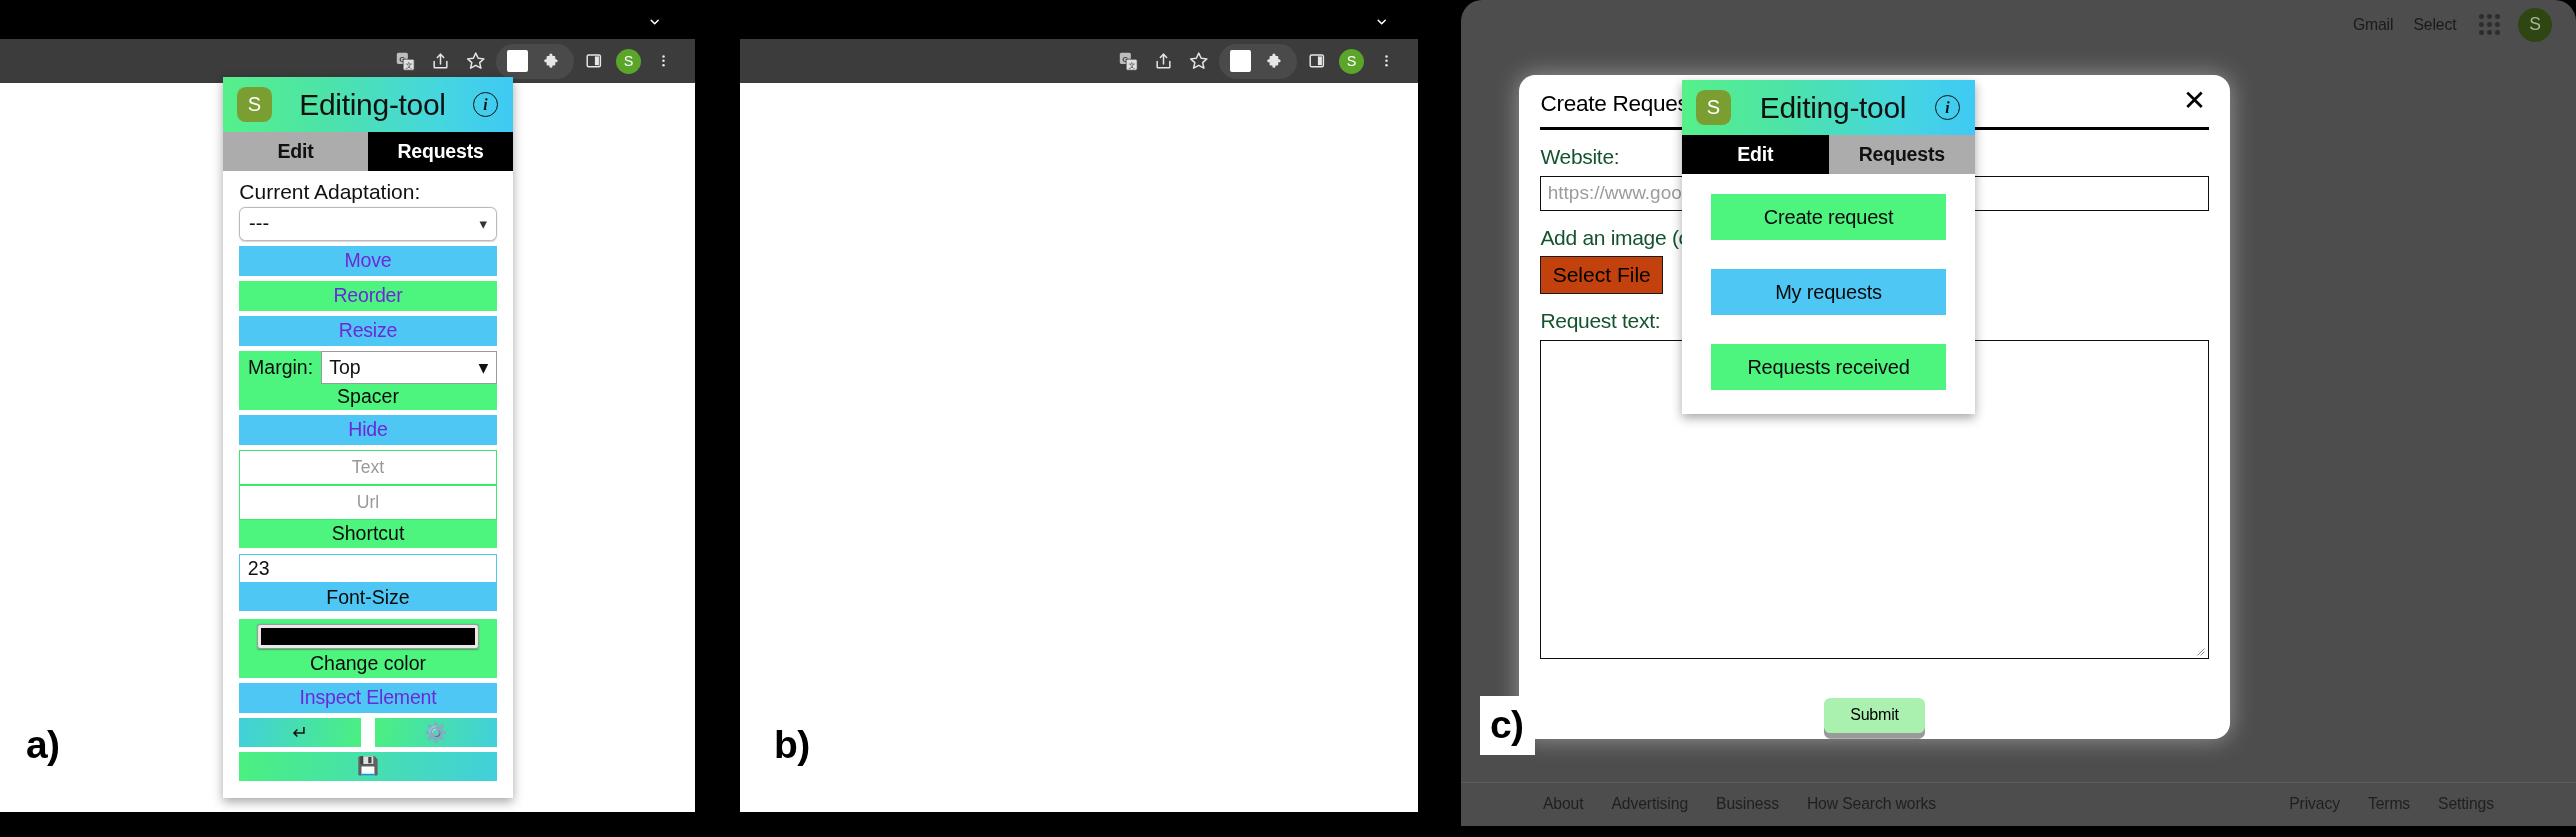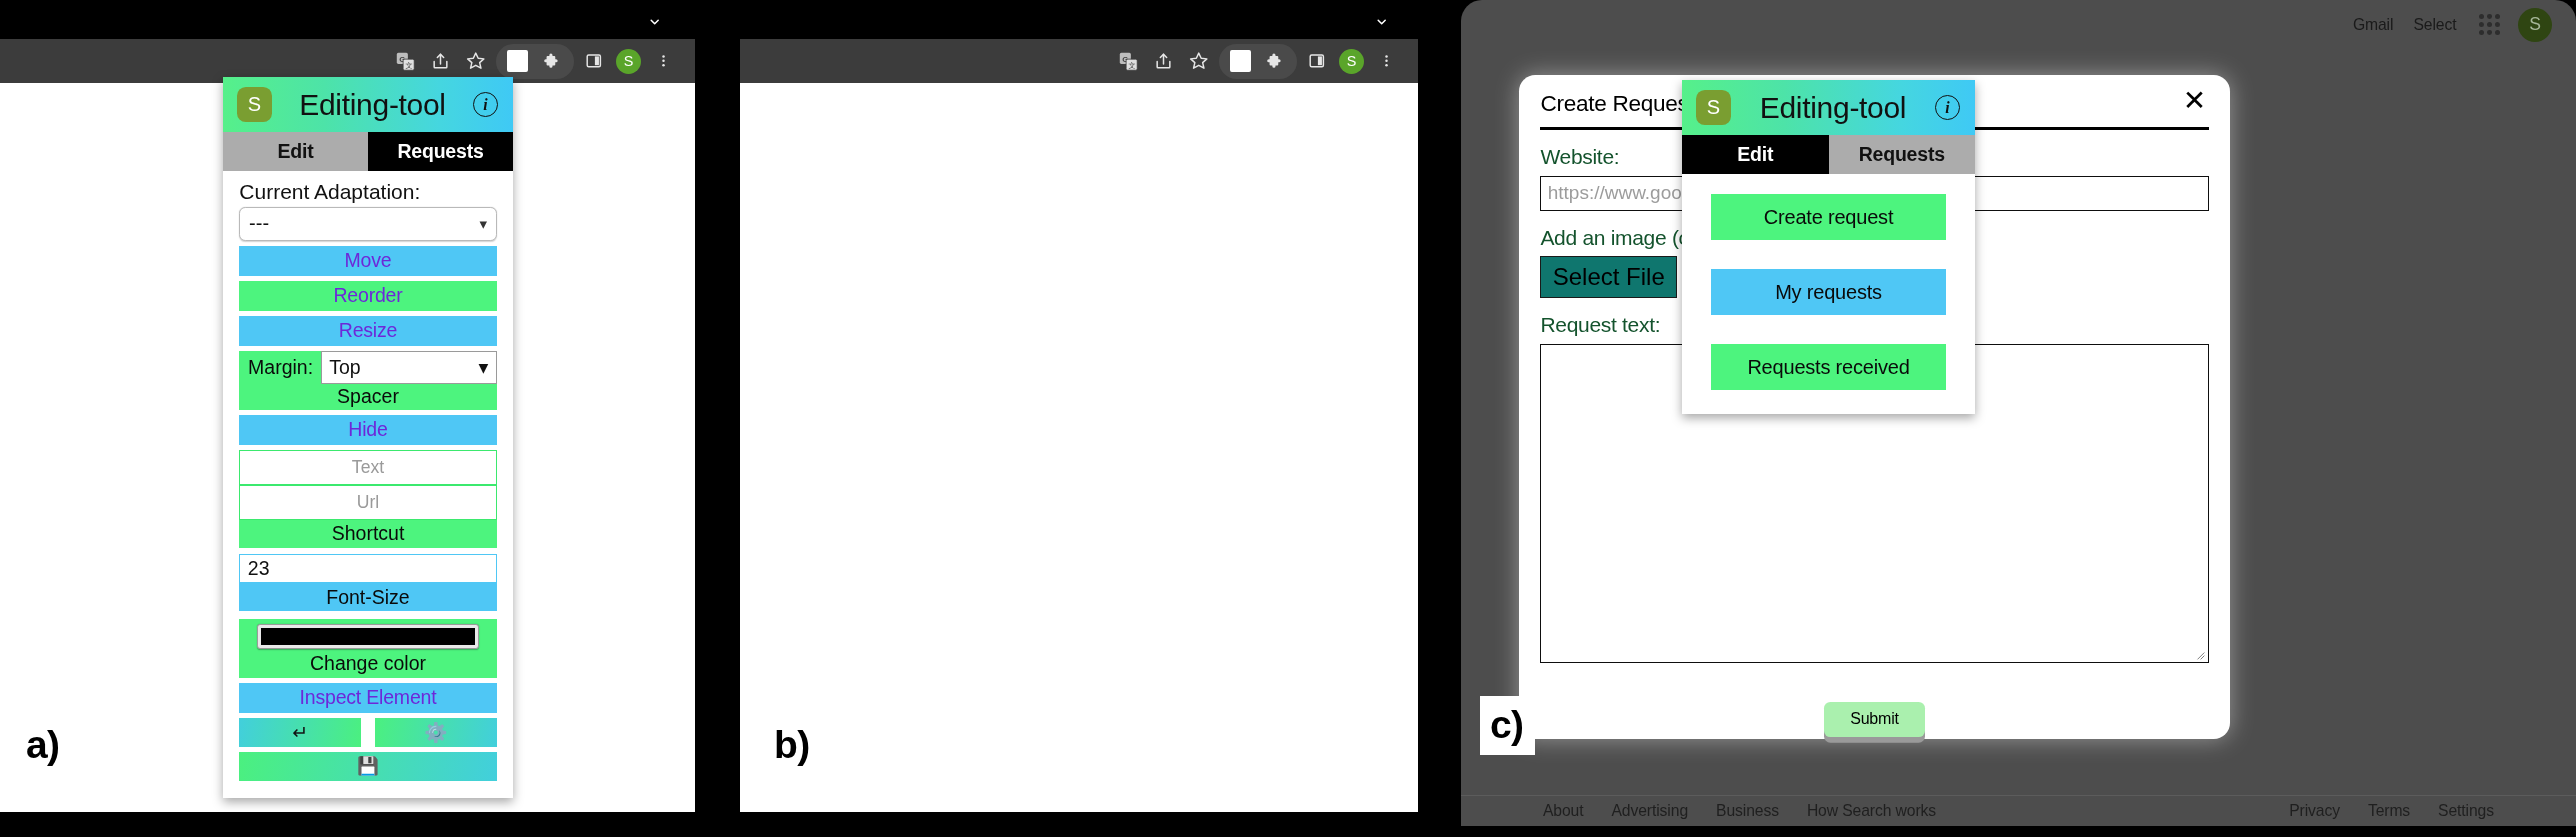--- a/index.html
+++ b/index.html
@@ -200,21 +200,21 @@
     grid-template-columns: repeat(3,1fr); grid-template-rows: repeat(3,1fr);
     gap: 3.1px; padding: 6.3px; margin: 0 6.3px;
   }
   .apps-grid i { background: #2d2d2d; border-radius: 50%; display: block; }
   .goog-avatar {
     width: 34px; height: 34px; border-radius: 50%; background: #2f4512;
     color: #a7b79a; font-size: 17.6px; display: flex;
     align-items: center; justify-content: center; margin-left: 5px;
   }
   .goog-footer {
-    position: absolute; left: 0; right: 0; bottom: 11.3px; height: 31px;
+    position: absolute; left: 0; right: 0; bottom: 11.3px; height: 44px;
     border-top: 0.6px solid #5c5c5c; background: #4d4d4d;
     display: flex; align-items: center; justify-content: space-between;
     padding: 0 82px; z-index: 5;
   }
   .foot-group { display: flex; gap: 28px; }
   .foot-link { font-size: 15.7px; color: #1f1f1f; letter-spacing: -0.1px; }
   .goog-bottom-black { position: absolute; left: 0; right: 0; bottom: 0; height: 11.3px; background: #000; }
 
   .modal {
     position: absolute; left: 58px; top: 75px; width: 711px; height: 664px;
@@ -232,22 +232,22 @@
     font-weight: 400; padding: 0 2.5px;
   }
   .field-label { font-size: 21px; color: #14532d; margin: 15px 0 6.3px; letter-spacing: -0.3px; }
   .url-input {
     width: 100%; height: 35px; border: 1.9px solid #0e0e0e; background: #fff;
     display: flex; align-items: center; padding: 0 6.3px;
     font-size: 19px; color: #9c9c9c;
   }
   .select-file-btn {
     display: inline-flex; align-items: center; justify-content: center;
-    background: #0f766e; border: 1.3px solid #1a1a1a;
-    padding: 6.3px 11.3px; font-size: 24px; color: #000;
+    background: #c2410c; border: 1.3px solid #1a1a1a;
+    padding: 6.3px 11.3px; font-size: 21px; color: #000;
   }
   .req-textarea {
     width: 100%; height: 319px; border: 1.9px solid #0e0e0e; background: #fff;
     position: relative;
   }
   .resize-grip {
     position: absolute; right: 2.5px; bottom: 1.9px; width: 10px; height: 10px;
   }
   .submit-wrap { display: flex; justify-content: center; margin-top: 39px; }
   .submit-btn {

